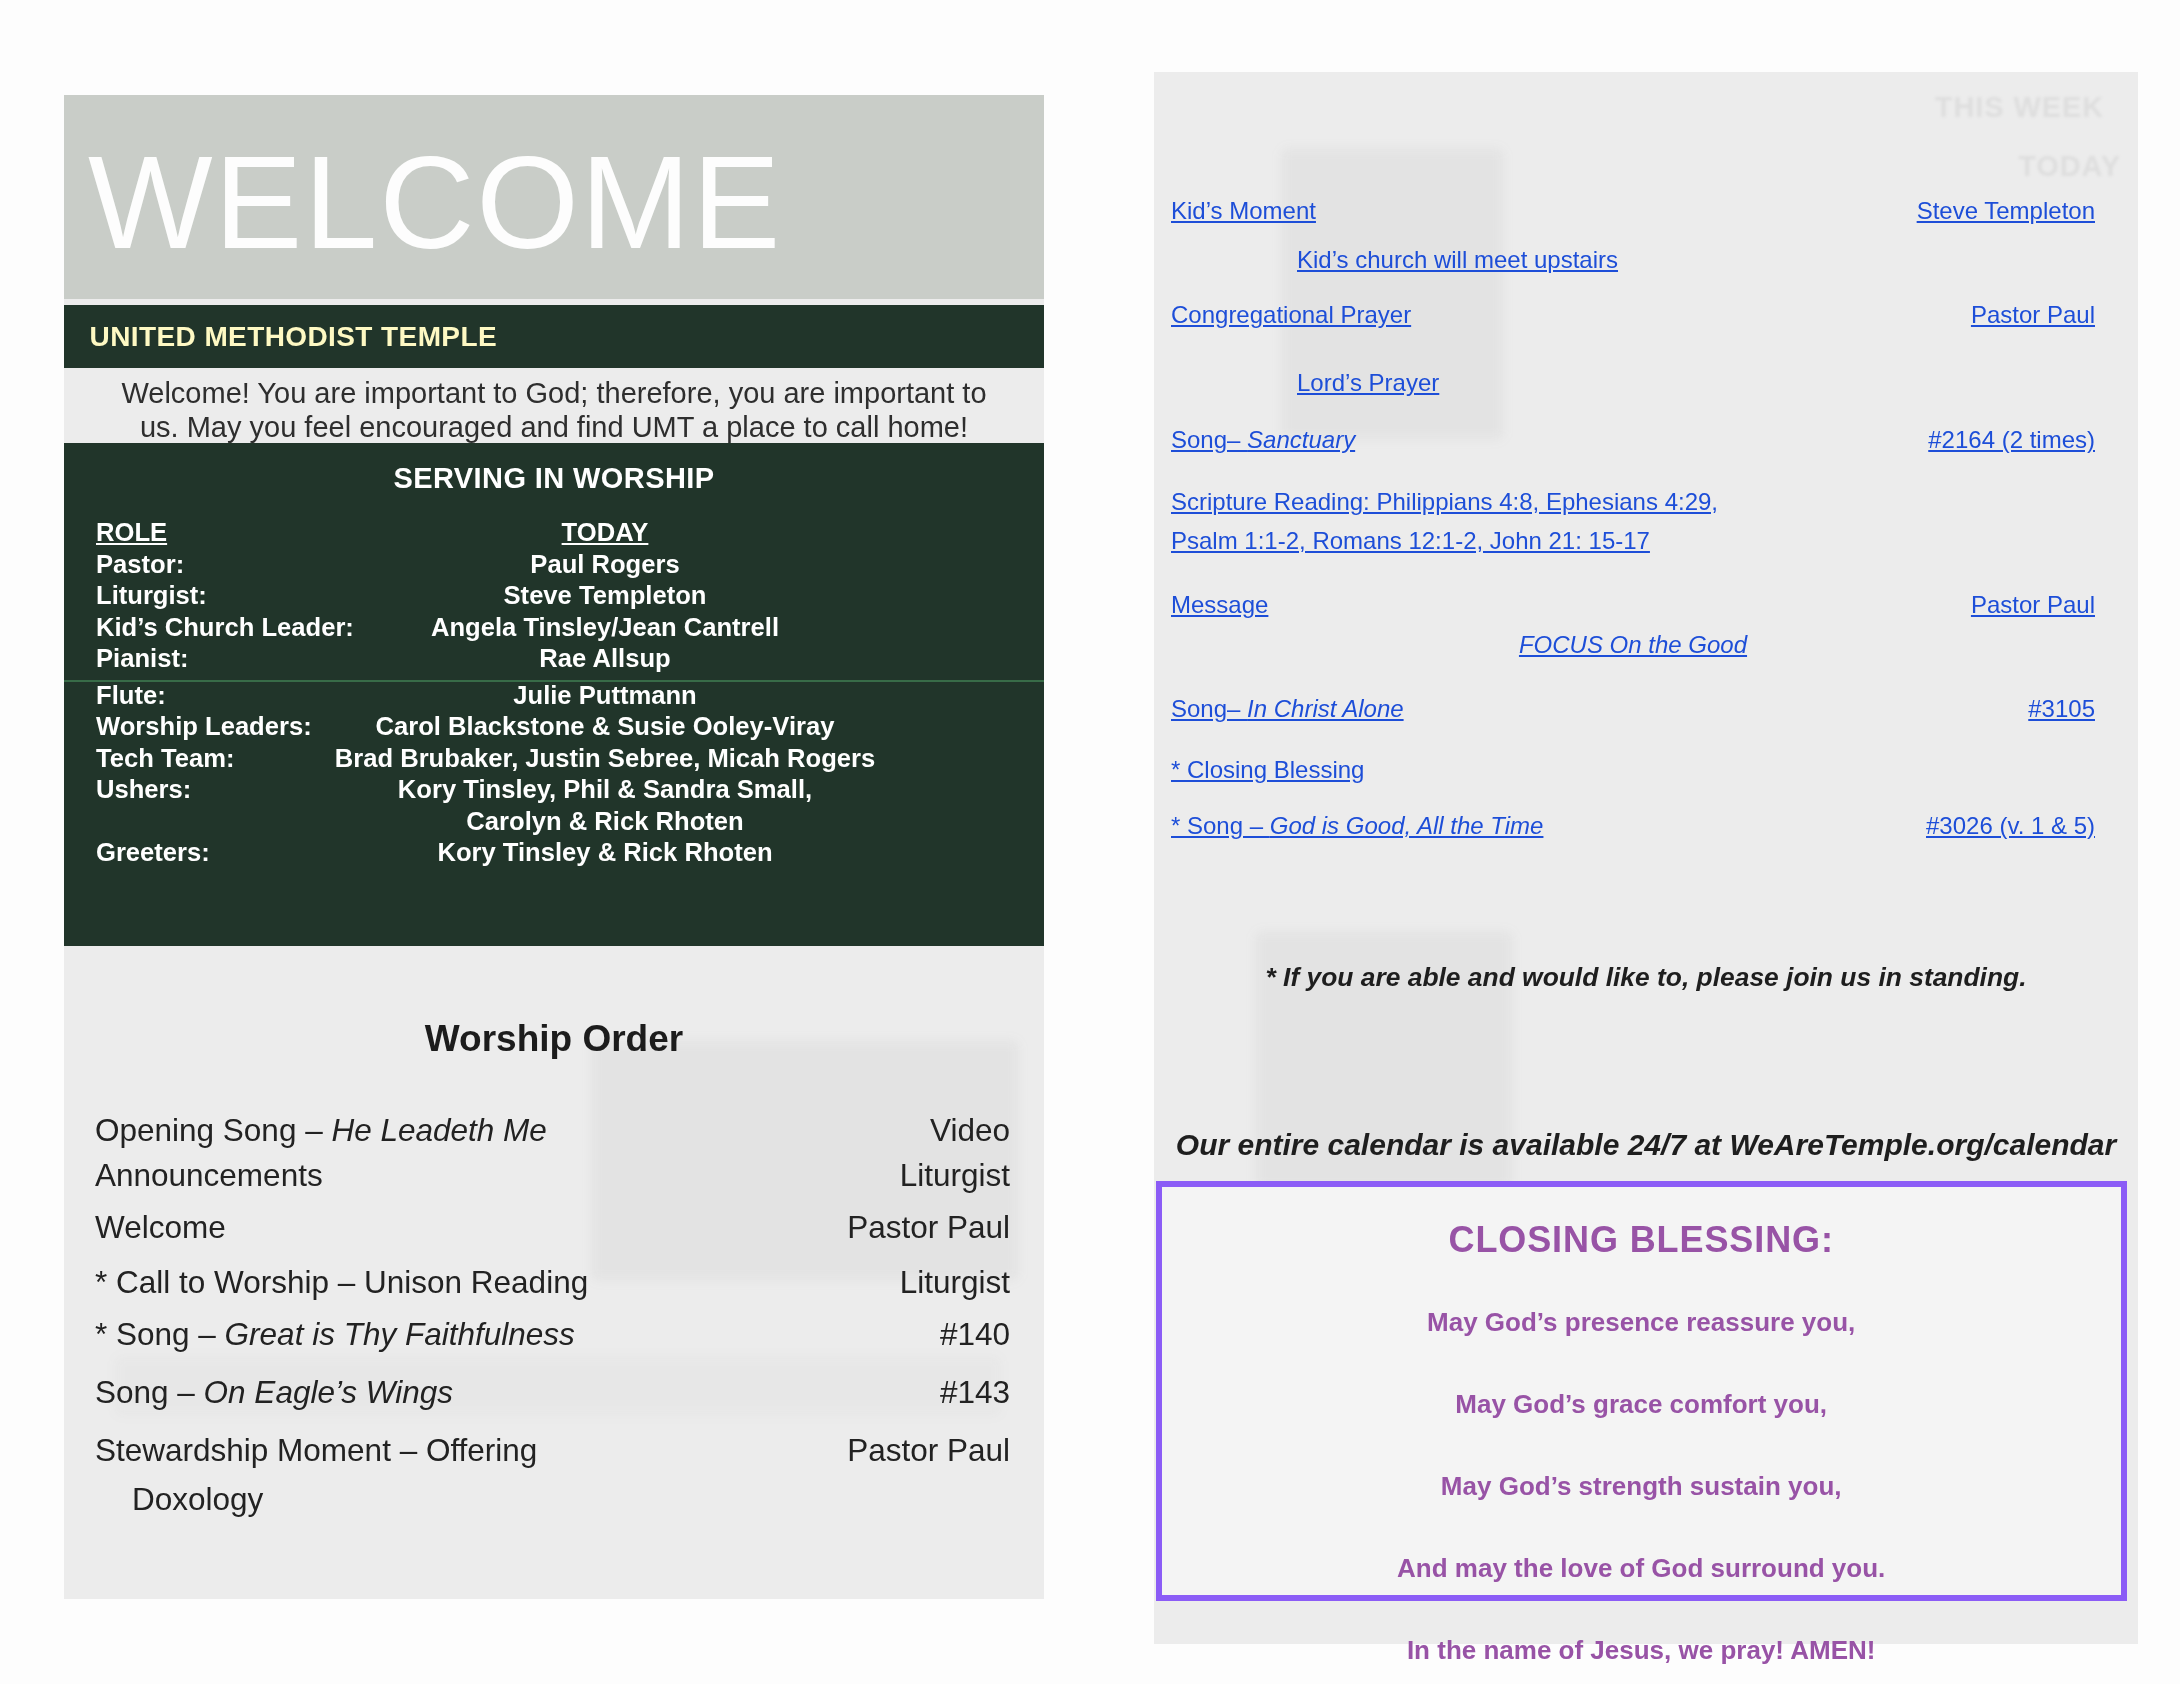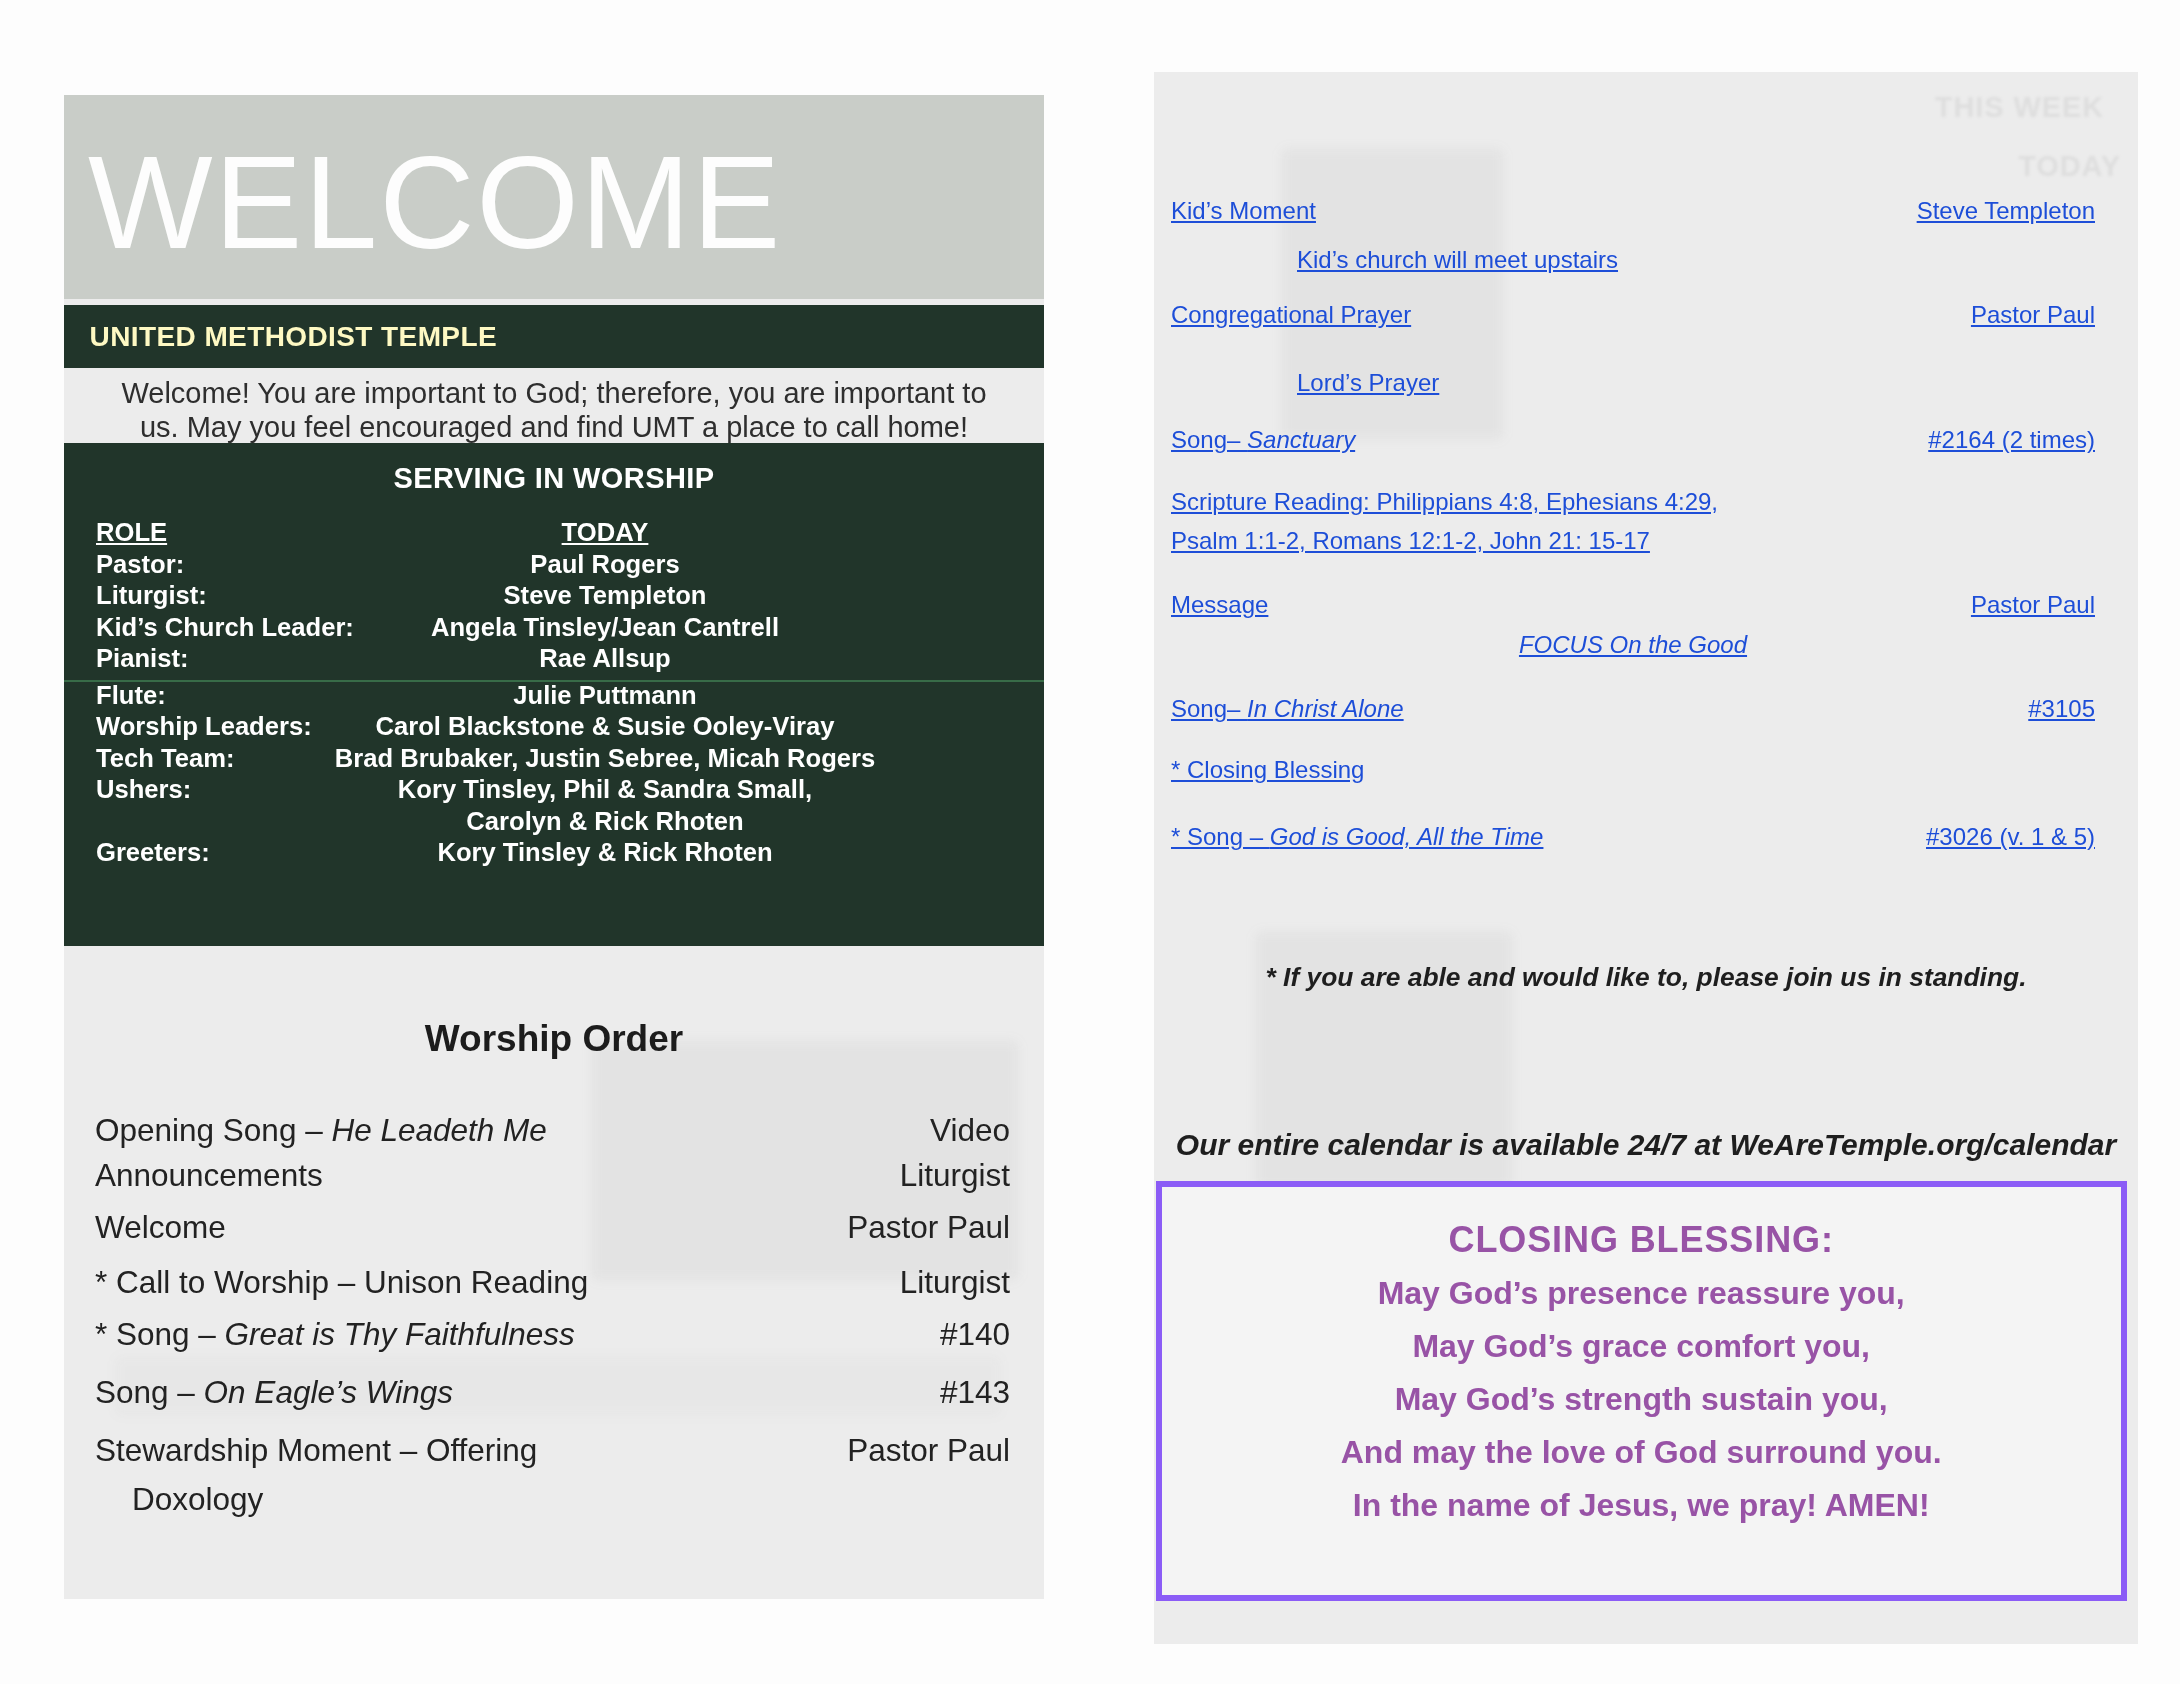--- a/index.html
+++ b/index.html
@@ -96,21 +96,21 @@
   }
   .closing-box{
     position:absolute;left:1.7px;top:1109px;width:971px;height:420px;
     box-sizing:border-box;border:6px solid #8b5cf6;background:#f4f4f4;
     text-align:center;
   }
   .closing-title{
     margin-top:32px;font-size:36px;font-weight:700;letter-spacing:0.9px;
   }
   .closing-line{
-    margin-top:12px;font-size:32px;font-weight:700;line-height:41px;
+    margin-top:41px;font-size:26px;font-weight:700;line-height:41px;
   }
 
   
   .ghost{position:absolute;pointer-events:none;}
   .ghost-text{
     font-weight:700;color:#8a8a8a;opacity:0.14;filter:blur(1.7px);
     font-size:29px;letter-spacing:0.9px;
   }
   .ghost-block{
     background:rgba(120,120,120,0.07);filter:blur(6px);border-radius:5.1px;
@@ -259,21 +259,21 @@
       <div><span>Message</span></div>
       <div class="val">Pastor Paul</div>
     </div>
     <div class="rrow center-italic" style="margin-bottom:25px">
       <span>FOCUS On the Good</span>
     </div>
     <div class="rrow" style="margin-bottom:22px">
       <div><span>Song– </span><span class="ital">In Christ Alone</span></div>
       <div class="val">#3105</div>
     </div>
-    <div class="rrow" style="margin-bottom:28px">
+    <div class="rrow" style="margin-bottom:17px">
       <div><span>* Closing Blessing</span></div>
     </div>
     <div class="rrow">
       <div><span>* Song – </span><span class="ital">God is Good, All the Time</span></div>
       <div class="val">#3026 (v. 1 &amp; 5)</div>
     </div>
   </div>
 
   <div class="standing-note">* If you are able and would like to, please join us in standing.</div>
 

